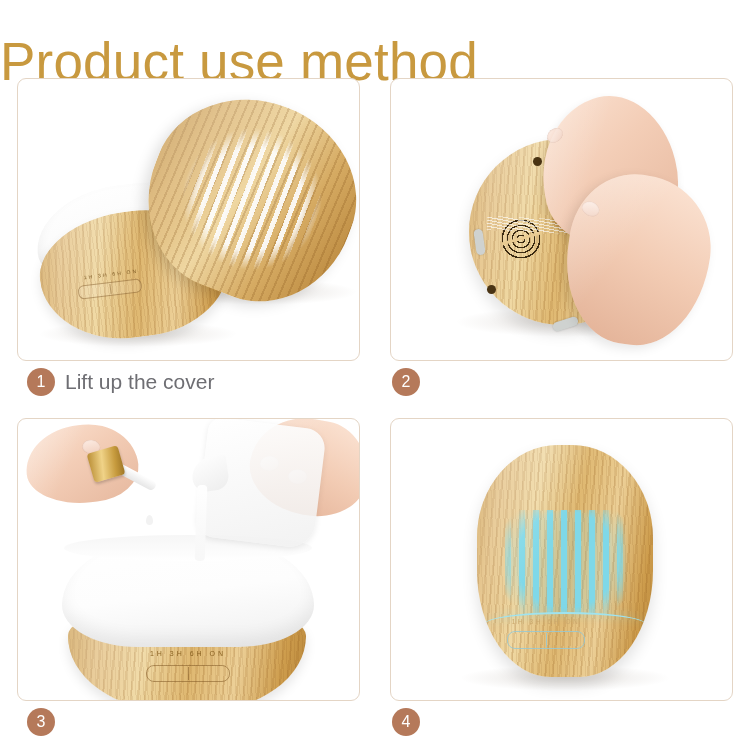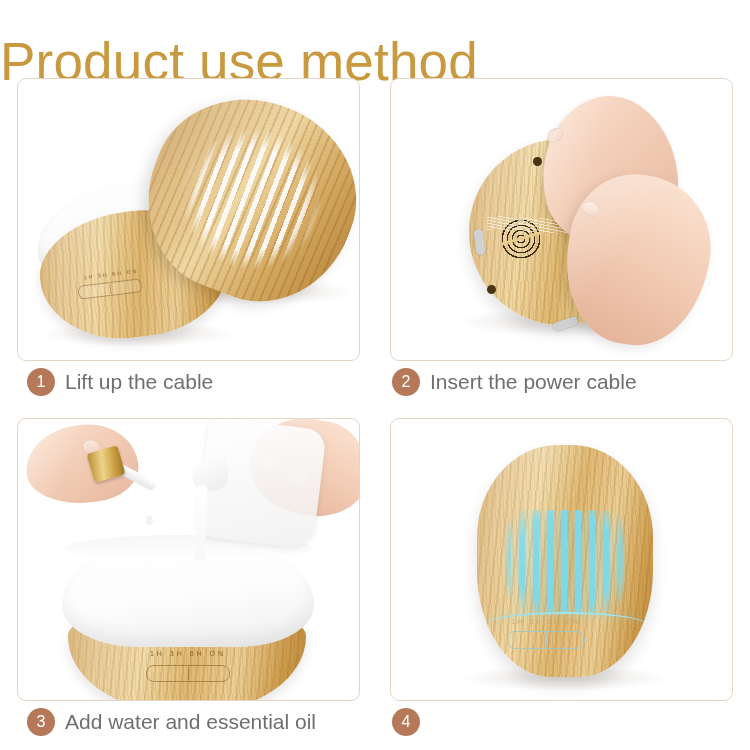--- a/index.html
+++ b/index.html
@@ -343,21 +343,21 @@
 
           <div class="p1-lid wood-dark">
             <div class="slots"></div>
             <div class="rim"></div>
             <div class="gloss" style="inset:0;"></div>
           </div>
         </div>
       </div>
       <div class="caption">
         <div class="badge">1</div>
-        <div class="caption-text">Lift up the cable</div>
+        <div class="caption-text">Lift up the cover</div>
       </div>
     </div>
 
     <div class="step right">
       <div class="photo">
         <div class="scene">
           <div class="shadow-soft" style="left:64px;top:228px;width:220px;height:30px;"></div>
 
           <div class="p2-body wood">
             <div class="gloss" style="inset:0;"></div>
@@ -380,21 +380,20 @@
             <div class="gloss" style="inset:0;"></div>
           </div>
           <div class="p2-hand-bot skin2">
             <div class="nail" style="left:8px;top:34px;width:18px;height:14px;transform:rotate(18deg);"></div>
             <div class="gloss" style="inset:0;"></div>
           </div>
         </div>
       </div>
       <div class="caption">
         <div class="badge">2</div>
-        <div class="caption-text">Insert the power cable</div>
       </div>
     </div>
 
     <div class="step">
       <div class="photo">
         <div class="scene">
           <div class="shadow-soft" style="left:48px;top:276px;width:244px;height:26px;"></div>
 
           <div class="p3-base wood">
             <div class="gloss" style="inset:0;"></div>
@@ -418,21 +417,20 @@
             <div class="nail" style="left:40px;top:52px;width:19px;height:15px;transform:rotate(-8deg);"></div>
             <div class="gloss" style="inset:0;"></div>
           </div>
           <div class="p3-pitcher"></div>
           <div class="p3-spout"></div>
           <div class="p3-stream"></div>
         </div>
       </div>
       <div class="caption">
         <div class="badge">3</div>
-        <div class="caption-text">Add water and essential oil</div>
       </div>
     </div>
 
     <div class="step right">
       <div class="photo">
         <div class="scene">
           <div class="shadow-soft" style="left:68px;top:246px;width:212px;height:26px;"></div>
 
           <div class="p4-body wood">
             <div class="p4-slots"></div>

